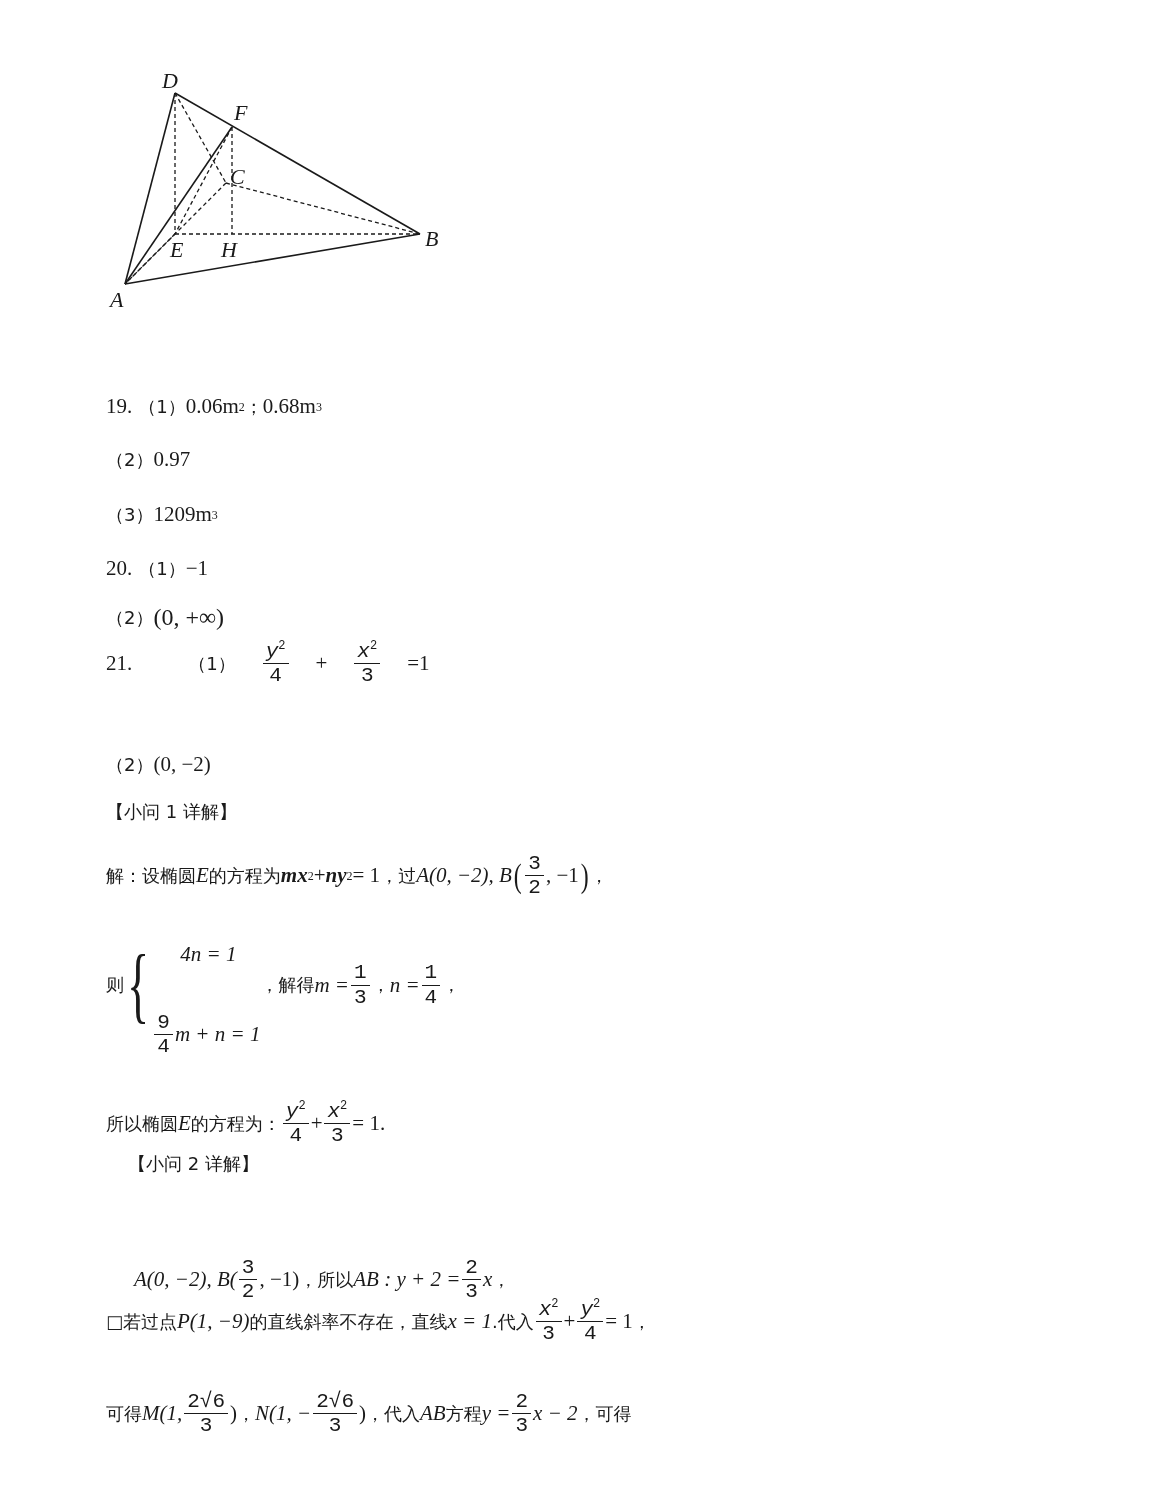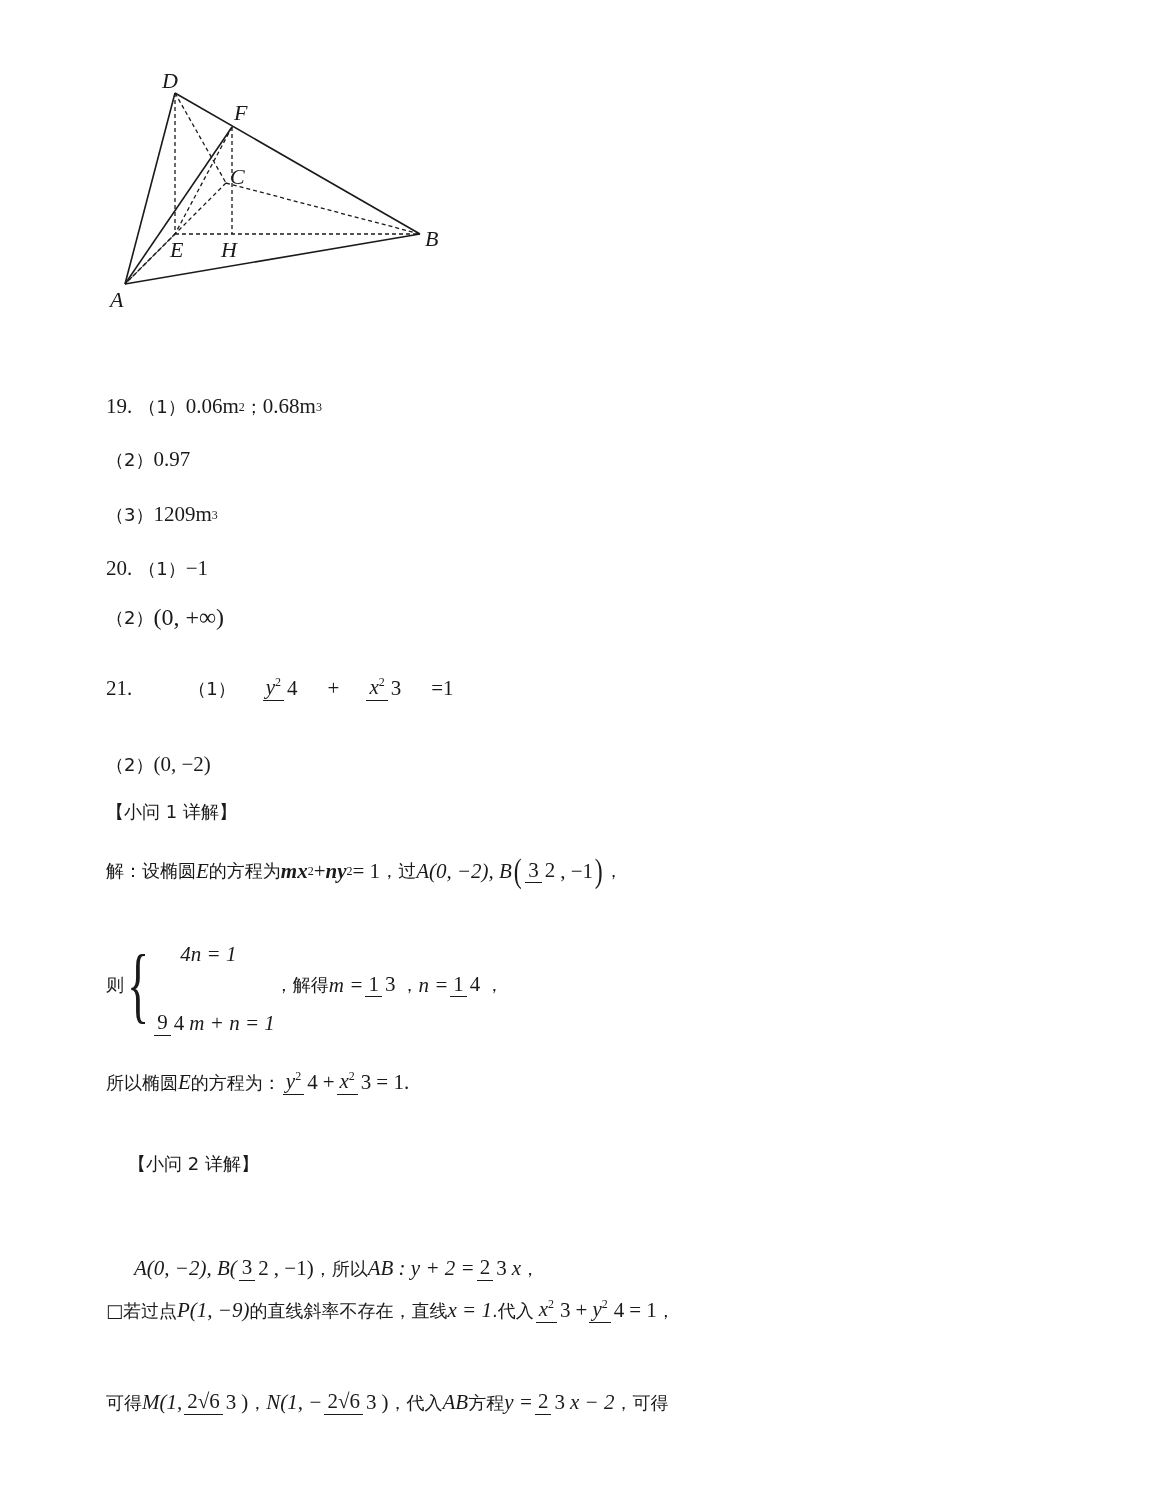--- a/index.html
+++ b/index.html
@@ -4,21 +4,21 @@
 <style>
   html, body { margin:0; padding:0; background:#ffffff; }
   body { width:1170px; height:1487px; position:relative; overflow:hidden;
          font-family:"Liberation Serif","DejaVu Serif",serif; color:#1a1a1a; }
   .fig { position:absolute; left:100px; top:60px; width:360px; height:260px; }
   .line { position:absolute; left:0; white-space:nowrap; font-size:21px; display:flex; align-items:center; }
   .cn { font-family:"DejaVu Sans","Liberation Sans",sans-serif; font-size:18px; }
   .it { font-style:italic; }
   .bi { font-style:italic; font-weight:bold; }
   sup { font-size:12px; vertical-align:super; line-height:0; }
-  .frac { display:inline-flex; flex-direction:row; align-items:center; vertical-align:middle; margin:0 2px; line-height:1.1; }
+  .frac { display:inline-flex; flex-direction:column; align-items:center; vertical-align:middle; margin:0 2px; line-height:1.1;font-family:Liberation Mono, monospace; }
   .frac .num { border-bottom:1.3px solid #1a1a1a; padding:0 3px; }
   .frac .den { padding:0 3px; }
   .big { font-size:34px; font-weight:lighter; transform:scaleX(0.7); display:inline-block; }
   .brace { font-size:84px; line-height:1; transform:scaleX(0.55); display:inline-block; margin:0 -6px; font-weight:lighter; }
   .sys { display:inline-flex; flex-direction:column; justify-content:space-between; height:86px;gap:44px; }
   .gap { display:inline-block; width:6px; }
 </style>
 </head>
 <body>
 
@@ -75,21 +75,21 @@
   <span>20.</span>
   <span class="gap"></span>
   <span class="cn">（1）</span>
   <span>−1</span>
 </div>
 <div class="line" style="left:106px; top:604px; font-size:24px;">
   <span class="cn">（2）</span>
   <span>(0, +∞)</span>
 </div>
 
-<div class="line" style="left:106px; top:676px;gap:25px;">
+<div class="line" style="left:106px; top:640px;gap:25px;">
   <span>21.</span>
   <span class="gap"></span>
   <span class="cn">（1）</span>
   <span class="frac">
       <span class="num"><span class="it">y</span><sup>2</sup></span>
       <span class="den">4</span>
     </span>
   <span>+</span>
   <span class="frac">
       <span class="num"><span class="it">x</span><sup>2</sup></span>
@@ -149,21 +149,21 @@
     </span>
   <span class="cn">，</span>
   <span class="it">n =</span>
   <span class="frac">
       <span class="num">1</span>
       <span class="den">4</span>
     </span>
   <span class="cn">，</span>
 </div>
 
-<div class="line" style="left:106px; top:1070px;">
+<div class="line" style="left:106px; top:1100px;">
   <span class="cn">所以椭圆</span>
   <span class="it">E</span>
   <span class="cn">的方程为：</span>
   <span class="frac">
       <span class="num"><span class="it">y</span><sup>2</sup></span>
       <span class="den">4</span>
     </span>
   <span>+</span>
   <span class="frac">
       <span class="num"><span class="it">x</span><sup>2</sup></span>

